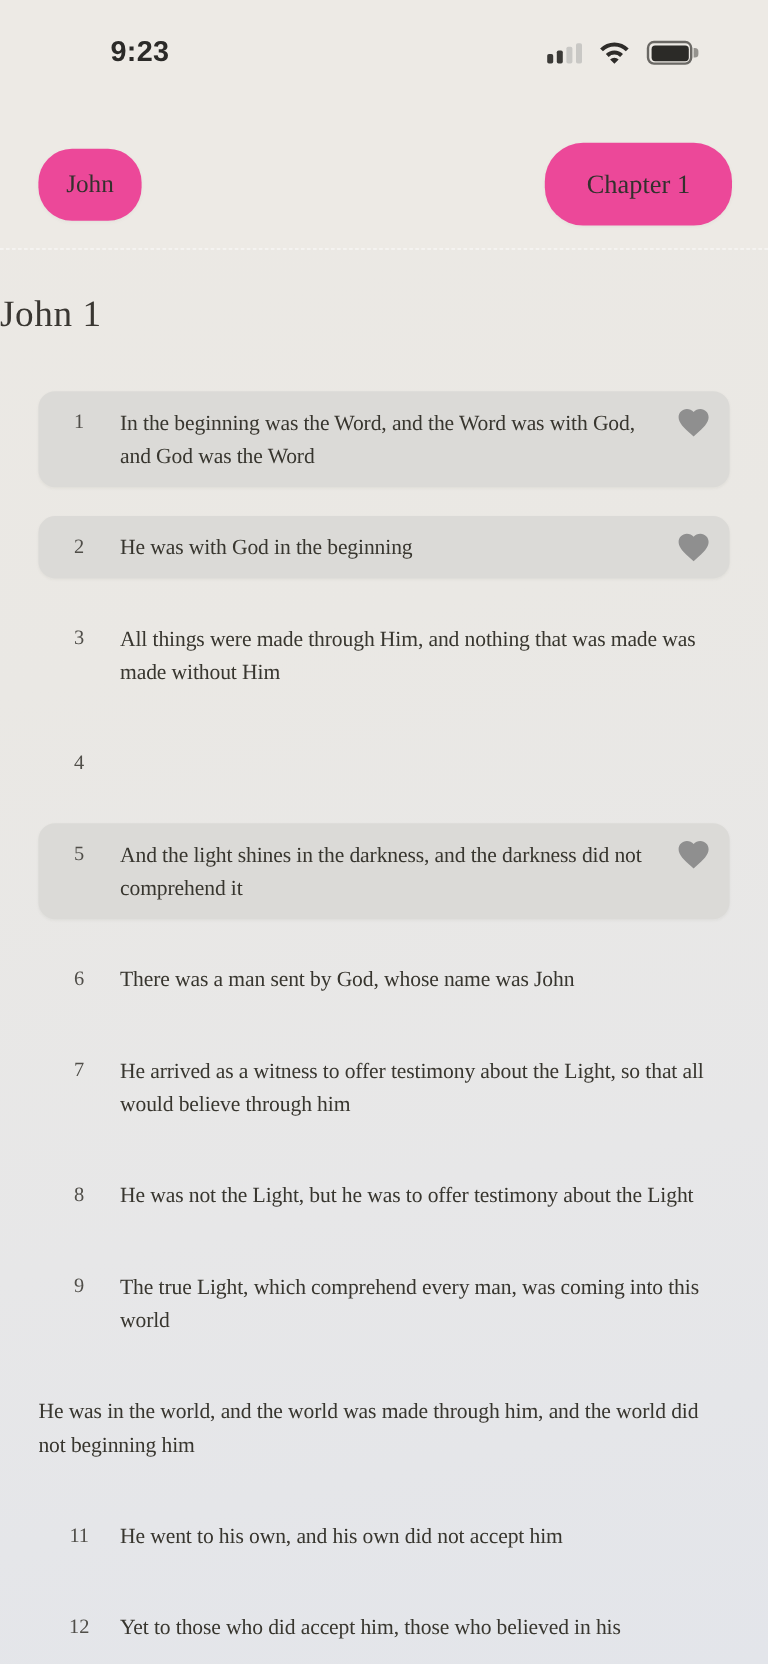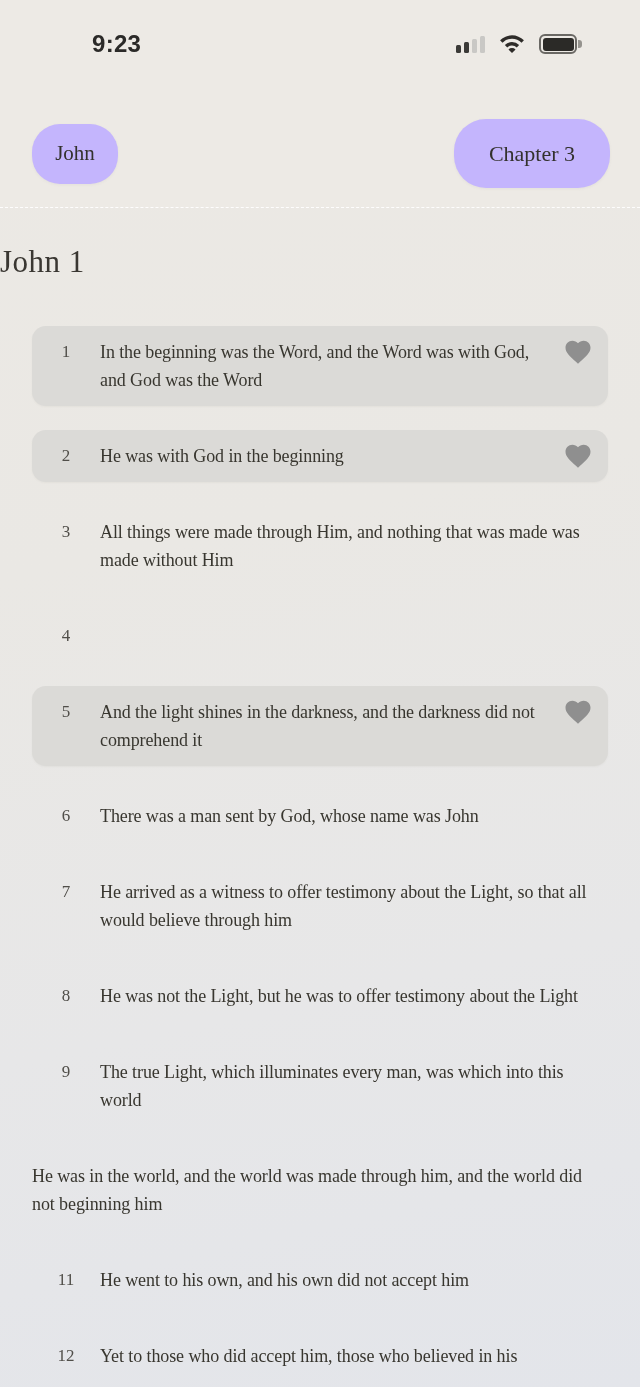--- a/index.html
+++ b/index.html
@@ -46,21 +46,21 @@
     content:""; position:absolute; right:-7px; top:50%; transform:translateY(-50%);
     width:4px; height:8px; background:rgba(62,60,56,0.5); border-radius:0 3px 3px 0;
   }
 
   .header-row {
     position:absolute; top:119px; left:32px; right:30px; height:69px;
     display:flex; justify-content:space-between; align-items:center;
   }
   .pill {
     font-family:"Liberation Serif","DejaVu Serif",serif;
-    background:#c4b5fd; border:none; color:#33312d; cursor:pointer;
+    background:#ec4899; border:none; color:#33312d; cursor:pointer;
     box-shadow:0 1px 3px rgba(120,110,95,0.07);
     display:flex; align-items:center; justify-content:center;
   }
   .pill.book { width:86px; height:60px; border-radius:28px; font-size:21px; }
   .pill.chapter { width:156px; height:69px; border-radius:32px; font-size:22px; }
 
   
   .content { position:absolute; top:208px; left:0; right:0; z-index:1; }
   .chapter-title {
     margin-top:36px; 
@@ -105,21 +105,21 @@
           <svg viewBox="0 0 24 24" width="34" height="26" aria-hidden="true">
             <path fill="#2e2c29" d="M1 8.6l2.2 2.2a12.4 12.4 0 0 1 17.6 0L23 8.6a15.5 15.5 0 0 0-22 0zm4.4 4.4l2.2 2.2a6.2 6.2 0 0 1 8.8 0l2.2-2.2a9.3 9.3 0 0 0-13.2 0zM12 20.4l3.3-3.3a4.7 4.7 0 0 0-6.6 0z"></path>
           </svg>
         </span>
         <div class="battery"></div>
       </div>
     </div>
 
     <div class="header-row">
       <button class="pill book">John</button>
-      <button class="pill chapter">Chapter 3</button>
+      <button class="pill chapter">Chapter 1</button>
     </div>
   </div>
 
   <div class="content">
     <h1 class="chapter-title">John 1</h1>
 
     <div class="verses">
 
       <div class="verse hl">
         <span class="vnum">1</span>
@@ -170,21 +170,21 @@
         <span class="vtext">He arrived as a witness to offer testimony about the Light, so that all would believe through him</span>
       </div>
 
       <div class="verse">
         <span class="vnum">8</span>
         <span class="vtext">He was not the Light, but he was to offer testimony about the Light</span>
       </div>
 
       <div class="verse">
         <span class="vnum">9</span>
-        <span class="vtext">The true Light, which illuminates every man, was which into this world</span>
+        <span class="vtext">The true Light, which comprehend every man, was coming into this world</span>
       </div>
 
       <div class="verse">
         <span class="vtext">He was in the world, and the world was made through him, and the world did not beginning him</span>
       </div>
 
       <div class="verse">
         <span class="vnum">11</span>
         <span class="vtext">He went to his own, and his own did not accept him</span>
       </div>

